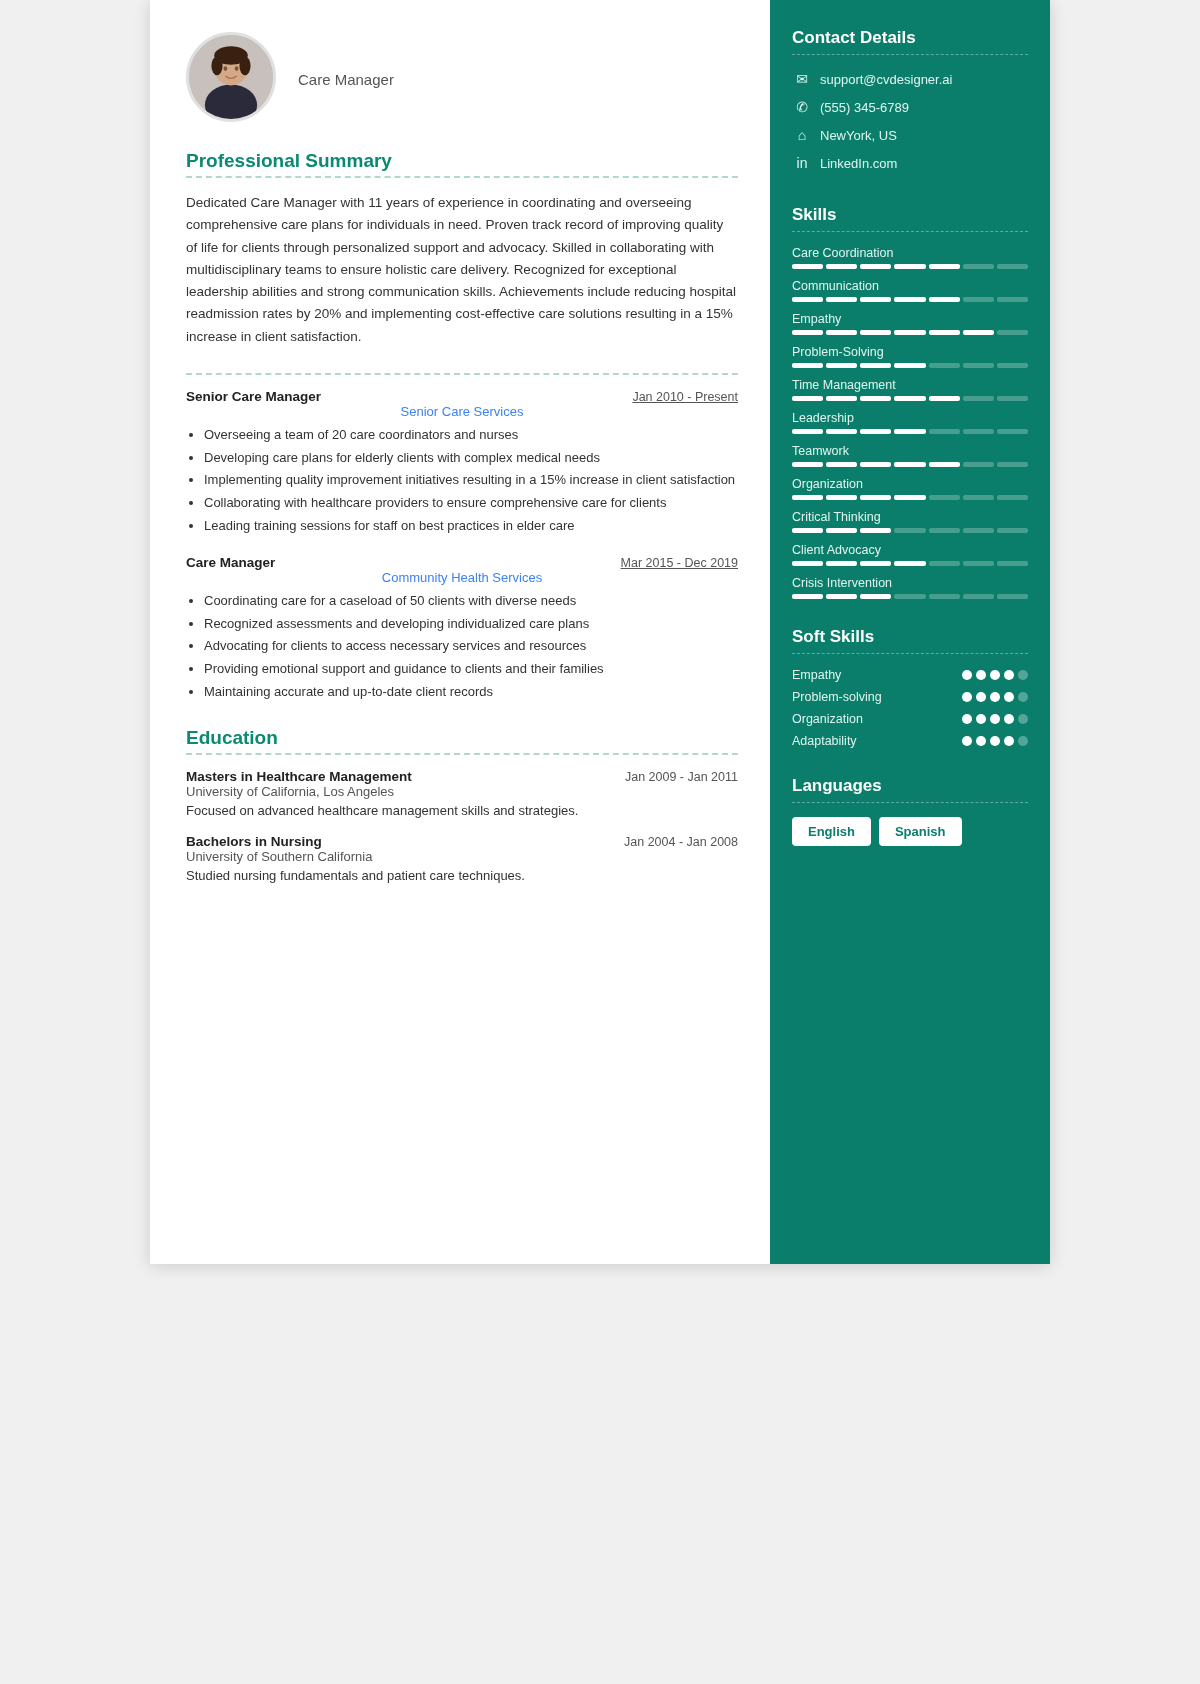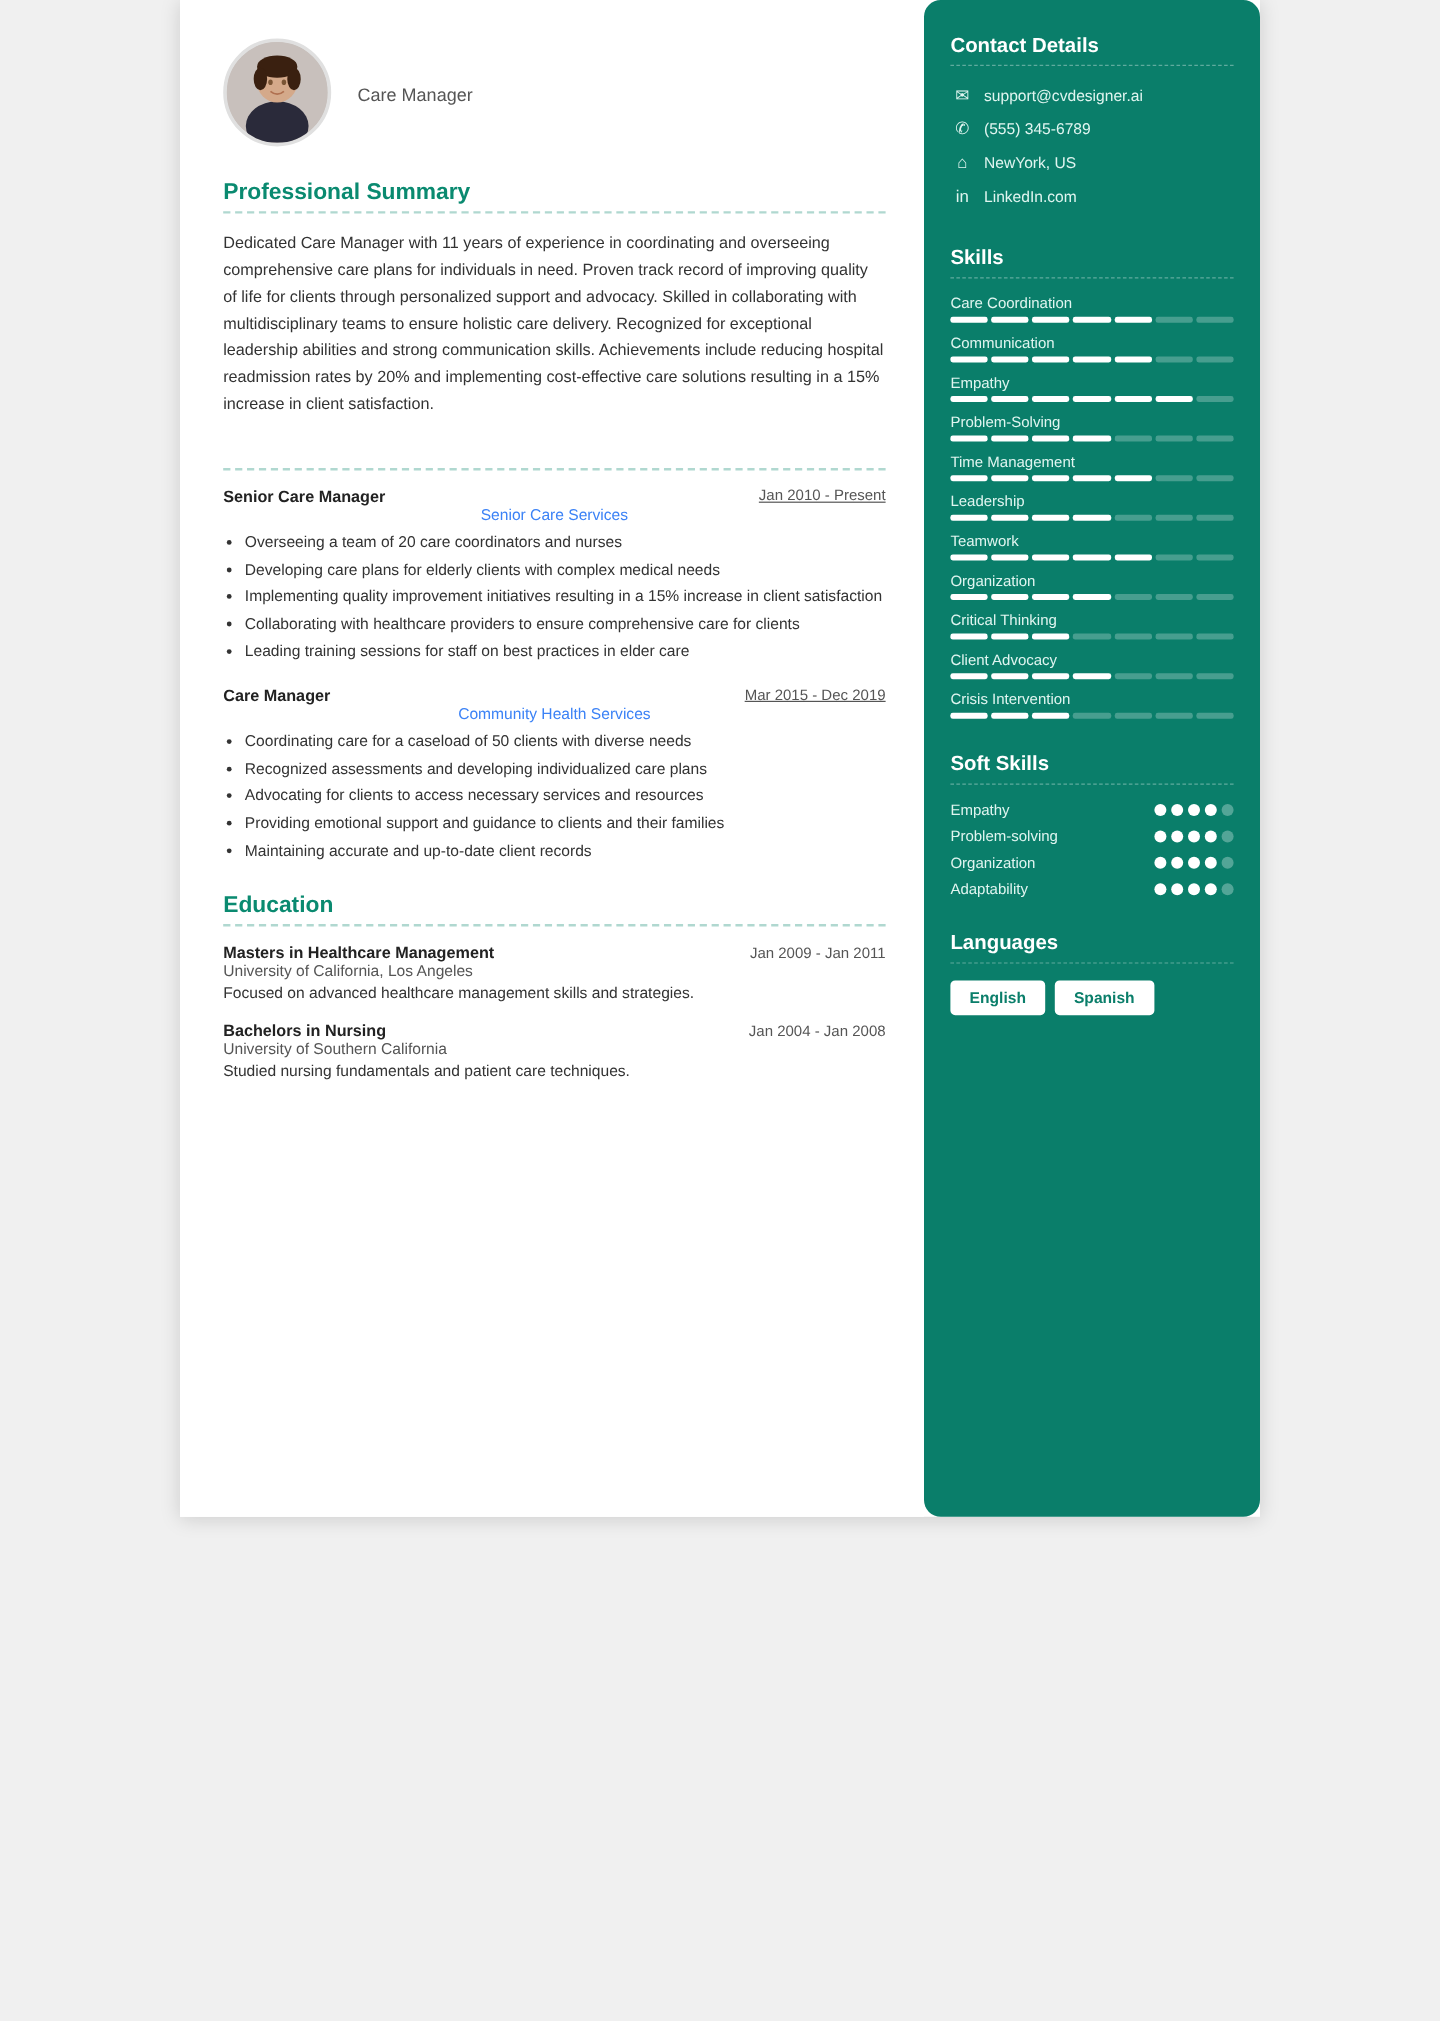--- a/index.html
+++ b/index.html
@@ -60,33 +60,33 @@
       color: #0a8a70;
       margin-bottom: 4px;
       margin-top: 0;
     }
     .section-divider {
       border: none;
       border-top: 2px dashed #b0d8d0;
       margin-bottom: 14px;
     }
     
-    .summary-section { margin-bottom: 42px; }
+    .summary-section { margin-bottom: 25px; }
     .summary-text {
       font-size: 13.5px;
       color: #333;
       line-height: 1.65;
     }
     
     .work-section { margin-bottom: 24px; }
     .job-block { margin-bottom: 18px; }
     .job-header {
       display: flex;
       justify-content: space-between;
-      align-items: center;
+      align-items: flex-end;
     }
     .job-title {
       font-size: 13.5px;
       font-weight: 700;
       color: #222;
     }
     .job-dates {
       font-size: 12.5px;
       color: #555;
       white-space: nowrap;
@@ -134,21 +134,20 @@
     .edu-desc {
       font-size: 13px;
       color: #333;
     }
     
     .right-col {
       width: 280px;
       background: #0a7e6a;
       padding: 28px 22px 28px 22px;
       flex-shrink: 0;
-      border-radius: 14px;
     }
     .right-section-title {
       font-size: 17px;
       font-weight: 800;
       color: #fff;
       margin-bottom: 6px;
     }
     .right-divider {
       border: none;
       border-top: 1.5px dashed rgba(255,255,255,0.35);

